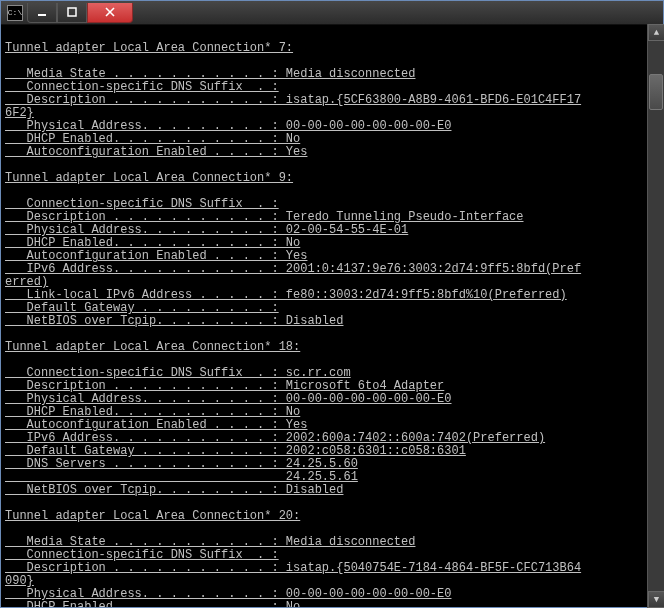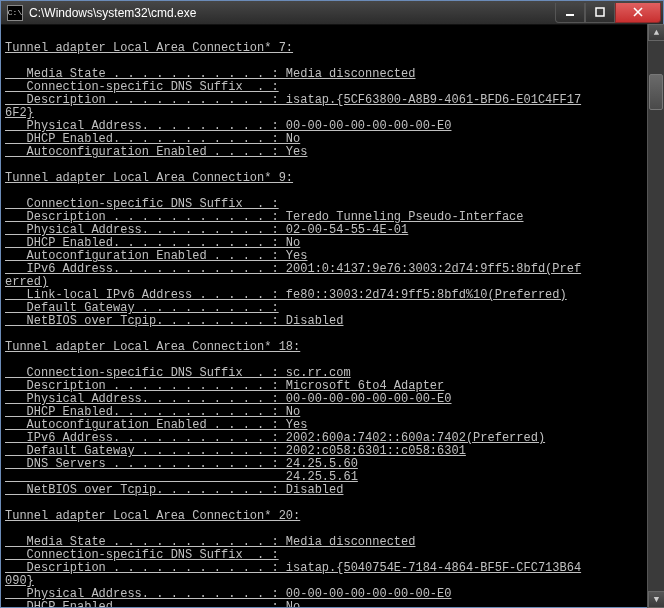--- a/index.html
+++ b/index.html
@@ -115,21 +115,20 @@
     border-radius:2px;
   }
   .scrollbtn.bottom { position:absolute; bottom:0; }
 </style>
 </head>
 <body>
 
 <div class="window">
   <div class="titlebar">
     <div class="icon">C:\</div>
-    <div class="title">C:\Windows\system32\cmd.exe</div>
     <div class="winbtns">
       <div class="winbtn min">
         <svg width="10" height="10">
             <rect x="1" y="7" width="8" height="2" fill="#fff"></rect>
           </svg>
       </div>
       <div class="winbtn max">
         <svg width="10" height="10">
             <rect x="1" y="1" width="8" height="8" fill="none" stroke="#fff" stroke-width="1.5"></rect>
           </svg>

